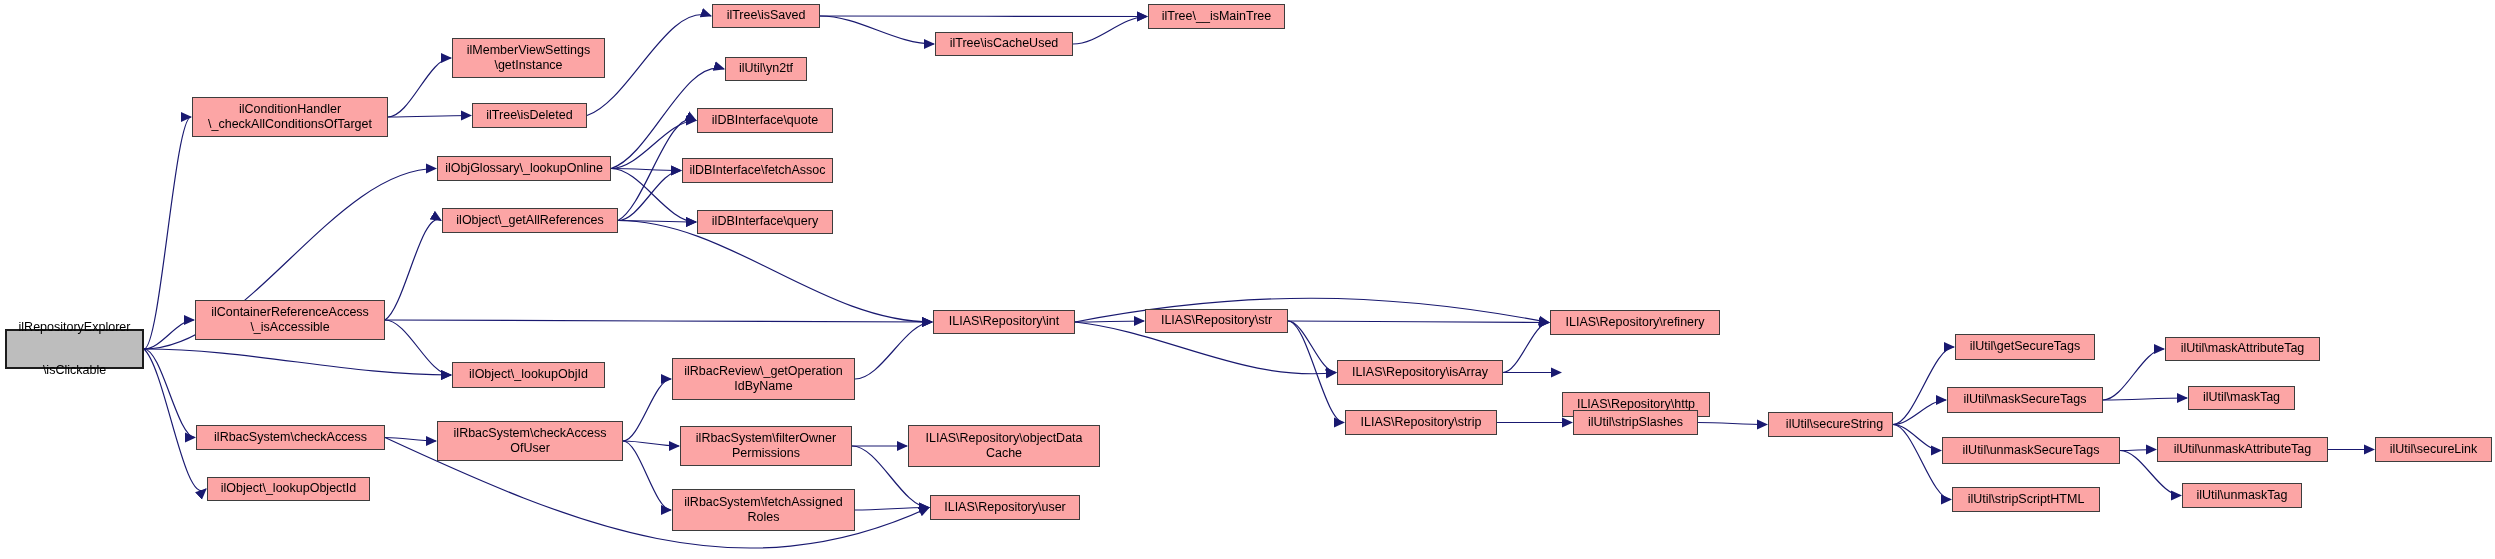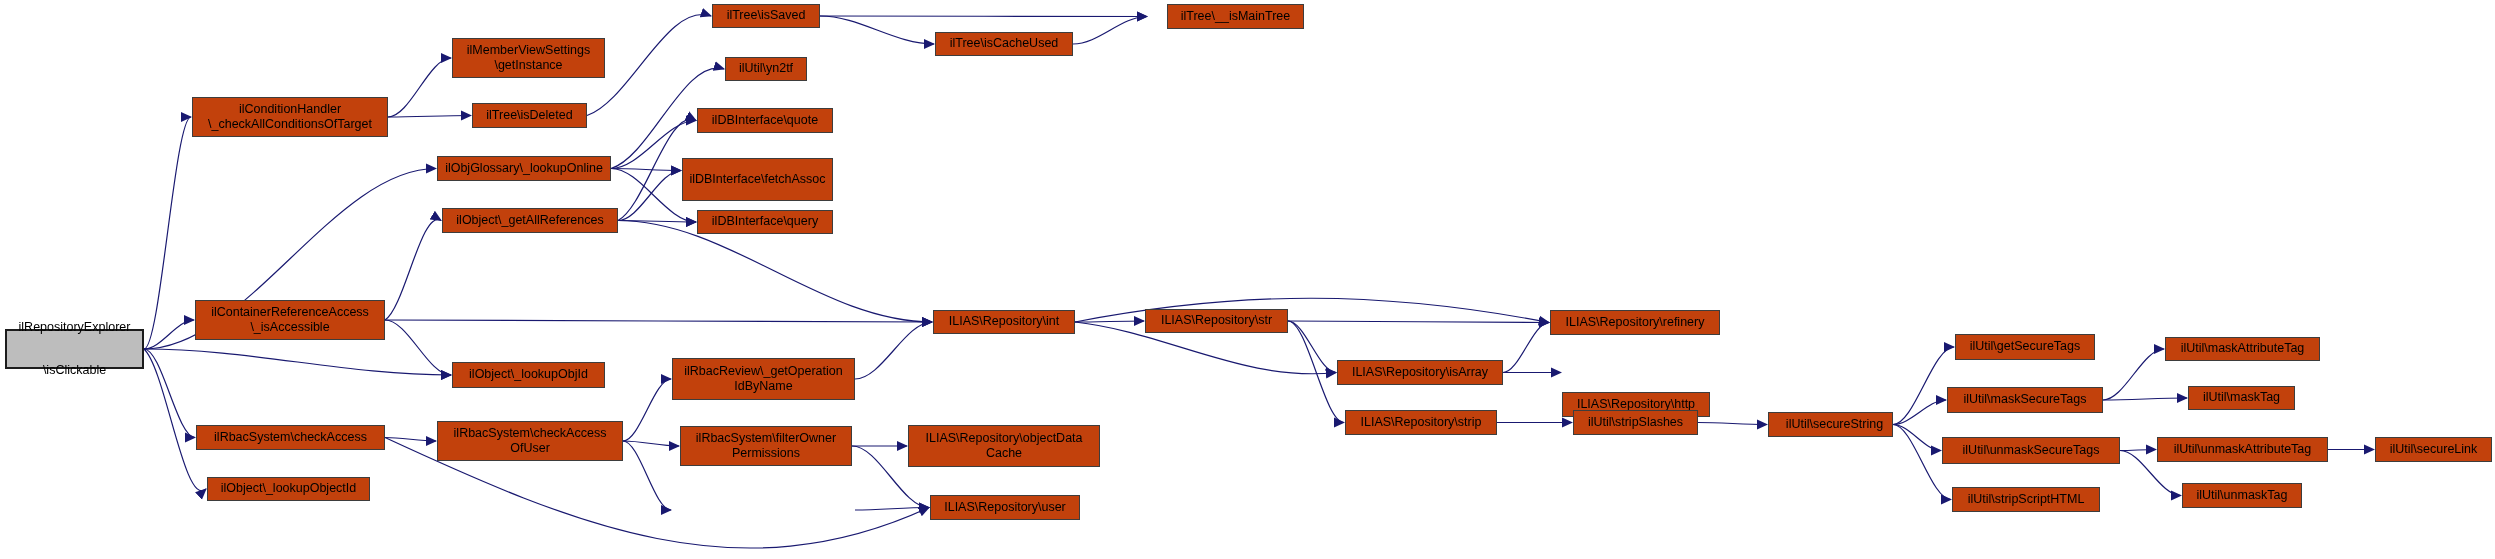--- a/index.html
+++ b/index.html
@@ -1,19 +1,19 @@
 <!DOCTYPE html>
 <html><head>
 <meta charset="utf-8">
 <style>
   html,body{margin:0;padding:0;background:#ffffff;}
   .page{position:relative;width:2495px;height:559px;background:#ffffff;overflow:hidden;
         font-family:"Liberation Sans","DejaVu Sans",sans-serif;}
   .page svg{position:absolute;left:0;top:0;}
-  .node{position:absolute;box-sizing:border-box;background:#c2410c;border:1px solid #3d3d3d;
+  .node{position:absolute;box-sizing:border-box;background:#fca5a5;border:1px solid #3d3d3d;
         display:flex;flex-direction:column;align-items:center;justify-content:center;
         font-size:12.5px;line-height:1.22;color:#000;text-align:center;white-space:nowrap;
         cursor:pointer;}
   .node.root{background:#bdbdbd;border:2px solid #1c1c1c;cursor:default;gap:28px;}
   .node span{display:block;}
 </style>
 </head>
 <body>
 
 <div class="page">
@@ -89,33 +89,33 @@
     </div>
     <div class="node" style="left: 472px; top: 103px; width: 115px; height: 25px;">
       <span>ilTree\isDeleted</span>
     </div>
     <div class="node" style="left: 712px; top: 4px; width: 108px; height: 24px;">
       <span>ilTree\isSaved</span>
     </div>
     <div class="node" style="left: 935px; top: 32px; width: 138px; height: 24px;">
       <span>ilTree\isCacheUsed</span>
     </div>
-    <div class="node" style="left: 1148px; top: 4px; width: 137px; height: 25px; margin-left: 19px;">
+    <div class="node" style="left: 1148px; top: 4px; width: 137px; height: 25px;">
       <span>ilTree\__isMainTree</span>
     </div>
     <div class="node" style="left: 725px; top: 57px; width: 82px; height: 24px;">
       <span>ilUtil\yn2tf</span>
     </div>
     <div class="node" style="left: 697px; top: 108px; width: 136px; height: 25px;">
       <span>ilDBInterface\quote</span>
     </div>
     <div class="node" style="left: 437px; top: 156px; width: 174px; height: 25px;">
       <span>ilObjGlossary\_lookupOnline</span>
     </div>
-    <div class="node" style="left: 682px; top: 158px; width: 151px; height: 43px;">
+    <div class="node" style="left: 682px; top: 158px; width: 151px; height: 25px;">
       <span>ilDBInterface\fetchAssoc</span>
     </div>
     <div class="node" style="left: 442px; top: 208px; width: 176px; height: 25px;">
       <span>ilObject\_getAllReferences</span>
     </div>
     <div class="node" style="left: 697px; top: 210px; width: 136px; height: 24px;">
       <span>ilDBInterface\query</span>
     </div>
     <div class="node" style="left: 195px; top: 300px; width: 190px; height: 40px;">
       <span>ilContainerReferenceAccess</span>
@@ -135,20 +135,24 @@
       <span>OfUser</span>
     </div>
     <div class="node" style="left: 672px; top: 358px; width: 183px; height: 42px;">
       <span>ilRbacReview\_getOperation</span>
       <span>IdByName</span>
     </div>
     <div class="node" style="left: 680px; top: 426px; width: 172px; height: 40px;">
       <span>ilRbacSystem\filterOwner</span>
       <span>Permissions</span>
     </div>
+    <div class="node" style="left: 672px; top: 489px; width: 183px; height: 42px;">
+      <span>ilRbacSystem\fetchAssigned</span>
+      <span>Roles</span>
+    </div>
     <div class="node" style="left: 908px; top: 425px; width: 192px; height: 42px;">
       <span>ILIAS\Repository\objectData</span>
       <span>Cache</span>
     </div>
     <div class="node" style="left: 930px; top: 495px; width: 150px; height: 25px;">
       <span>ILIAS\Repository\user</span>
     </div>
     <div class="node" style="left: 933px; top: 310px; width: 142px; height: 24px;">
       <span>ILIAS\Repository\int</span>
     </div>

